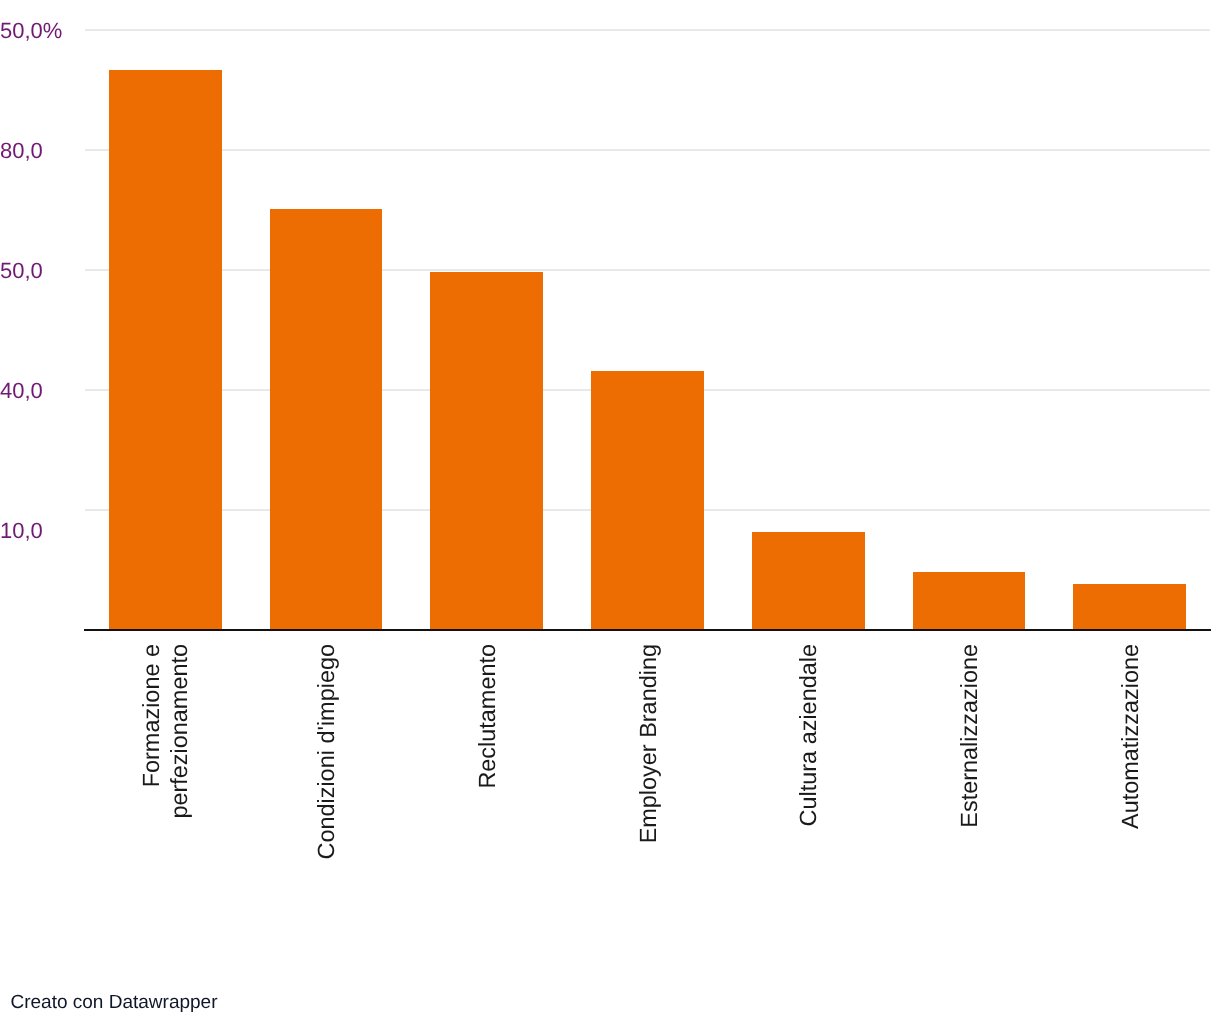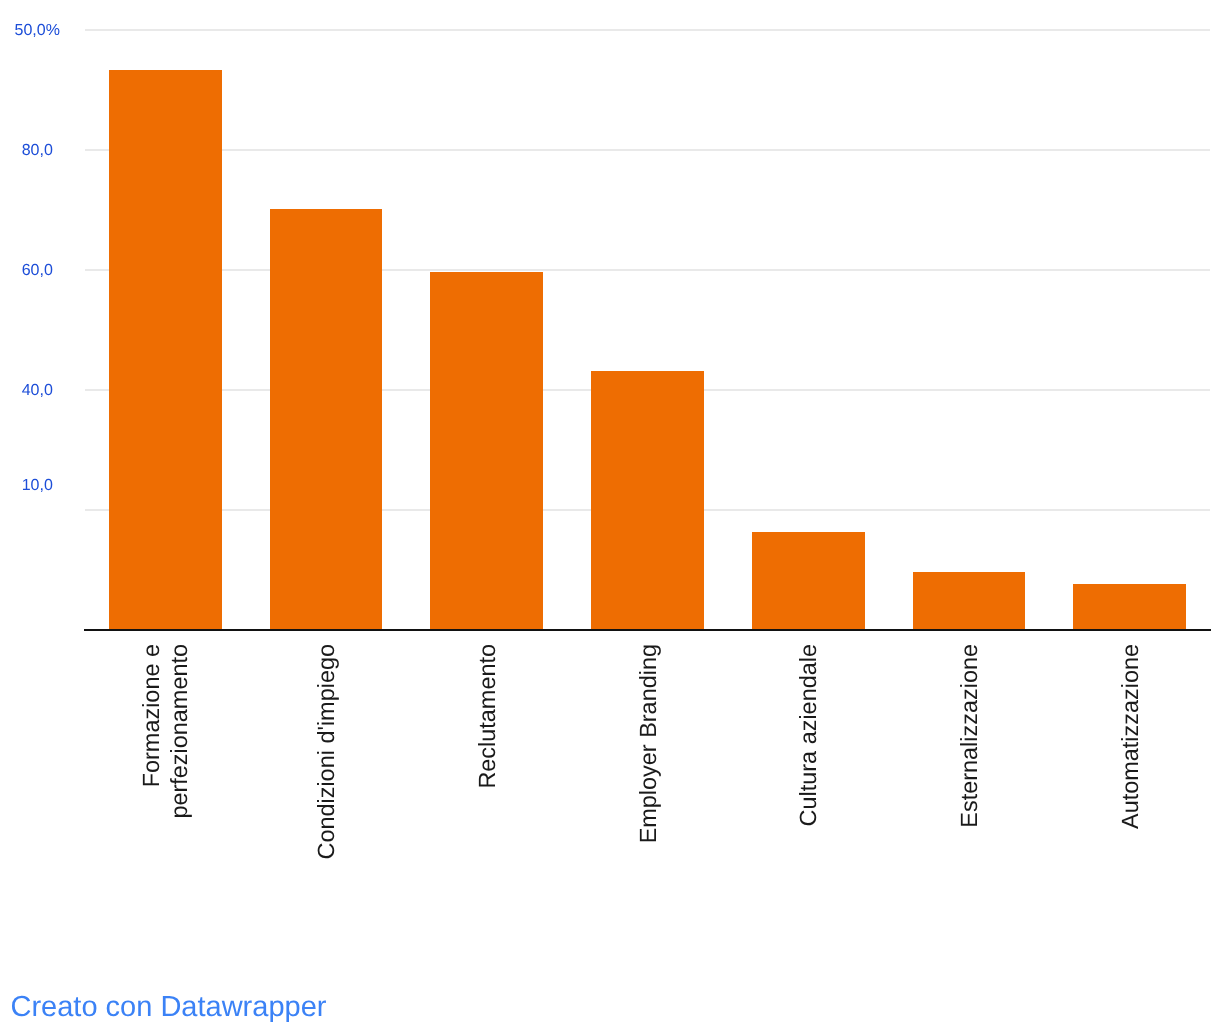--- a/index.html
+++ b/index.html
@@ -1,44 +1,44 @@
 <!DOCTYPE html>
 <html><head>
 <meta charset="utf-8">
 <style>
   html,body{margin:0;padding:0;background:#ffffff;}
   body{width:1220px;height:1028px;font-family:"Liberation Sans",sans-serif;-webkit-font-smoothing:antialiased;text-rendering:geometricPrecision;}
   #chart{position:relative;width:1220px;height:1028px;overflow:hidden;background:#fff;}
   .gridline{position:absolute;height:2px;background:#e9e9e9;}
-  .ytick{position:absolute;color:#1d4ed8;font-size:16px;line-height:23px;white-space:nowrap;text-align:center;}
+  .ytick{position:absolute;color:#701a75;font-size:22px;line-height:23px;white-space:nowrap;text-align:left;}
   .bar{position:absolute;}
   .axisline{position:absolute;background:#121212;}
   .xline{position:absolute;color:#1a1a1a;font-size:23.45px;line-height:26px;white-space:nowrap;
          transform-origin:0 0;transform:rotate(-90deg) translateX(-100%);}
-  .footer{position:absolute;color:#3b82f6;font-size:29px;line-height:1;white-space:nowrap;text-align:center;}
+  .footer{position:absolute;color:#0f172a;font-size:19px;line-height:1;white-space:nowrap;text-align:center;}
 </style>
 </head>
 <body>
 
 <div id="chart">
 
   <div id="plot">
 
     <div id="grid">
       <div class="gridline" style="left: 85.1px; top: 509px; width: 1125px; background: rgb(233, 233, 233);"></div>
       <div class="gridline" style="left: 85.1px; top: 389px; width: 1125px; background: rgb(233, 233, 233);"></div>
       <div class="gridline" style="left: 85.1px; top: 269px; width: 1125px; background: rgb(233, 233, 233);"></div>
       <div class="gridline" style="left: 85.1px; top: 149px; width: 1125px; background: rgb(233, 233, 233);"></div>
       <div class="gridline" style="left: 85.1px; top: 29px; width: 1125px; background: rgb(233, 233, 233);"></div>
     </div>
 
     <div id="yticks">
-      <div class="ytick" style="left:0;width:74.5px;top:474px">10,0</div>
+      <div class="ytick" style="left:0;width:74.5px;top:519px">10,0</div>
       <div class="ytick" style="left:0;width:74.5px;top:378.6px">40,0</div>
-      <div class="ytick" style="left:0;width:74.5px;top:258.6px">60,0</div>
+      <div class="ytick" style="left:0;width:74.5px;top:258.6px">50,0</div>
       <div class="ytick" style="left:0;width:74.5px;top:138.6px">80,0</div>
       <div class="ytick" style="left:0;width:74.5px;top:18.6px">50,0%</div>
     </div>
 
     <div id="bars">
       <div class="bar" style="left: 108.971px; width: 112.6px; top: 69.6px; height: 560.4px; background: rgb(238, 109, 2);"></div>
       <div class="bar" style="left: 269.714px; width: 112.6px; top: 208.8px; height: 421.2px; background: rgb(238, 109, 2);"></div>
       <div class="bar" style="left: 430.457px; width: 112.6px; top: 272.4px; height: 357.6px; background: rgb(238, 109, 2);"></div>
       <div class="bar" style="left: 591.2px; width: 112.6px; top: 370.8px; height: 259.2px; background: rgb(238, 109, 2);"></div>
       <div class="bar" style="left: 751.943px; width: 112.6px; top: 531.6px; height: 98.4px; background: rgb(238, 109, 2);"></div>

